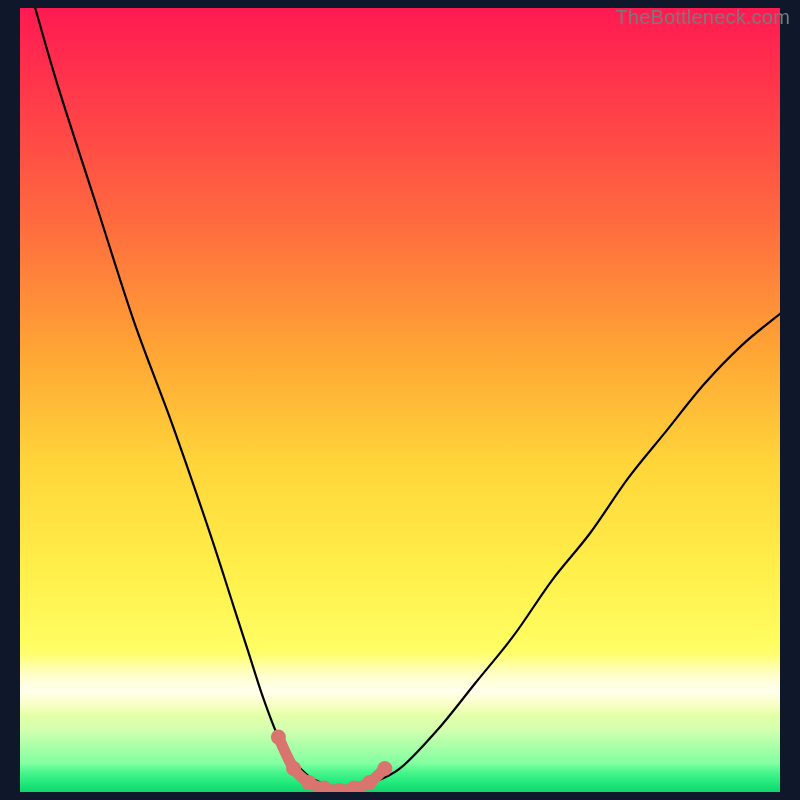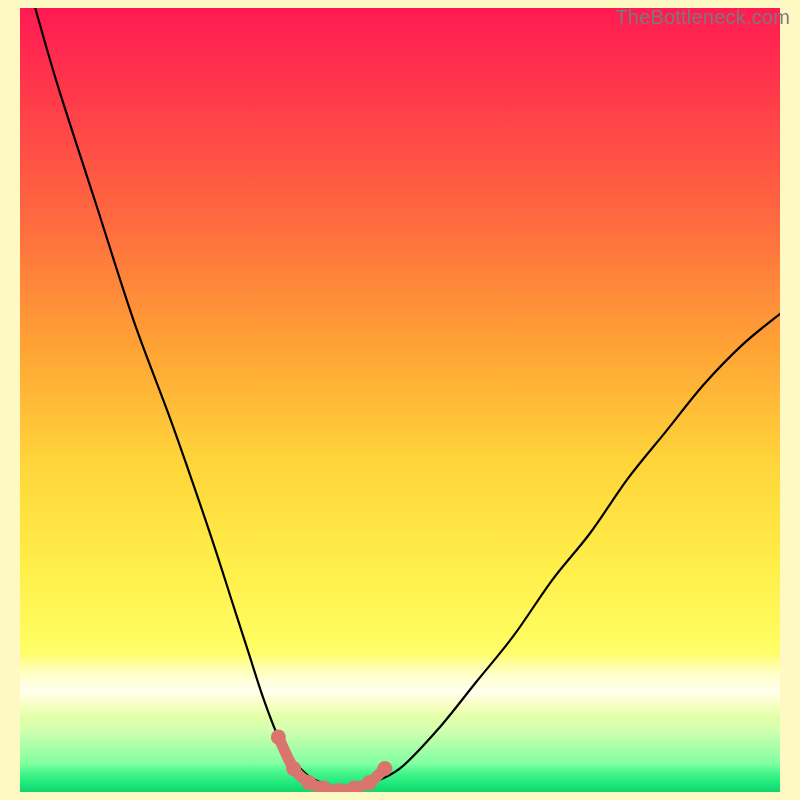--- a/index.html
+++ b/index.html
@@ -8,21 +8,21 @@
     width: 800px;
     height: 800px;
     background: #000;
     overflow: hidden;
     font-family: Arial, Helvetica, sans-serif;
   }
   .stage {
     position: relative;
     width: 800px;
     height: 800px;
-    background: #fef9c3;
+    background: #0f172a;
   }
   .plot {
     position: absolute;
     left: 20px;
     top: 8px;
     width: 760px;
     height: 784px;
     overflow: hidden;
   }
   .gradient {

